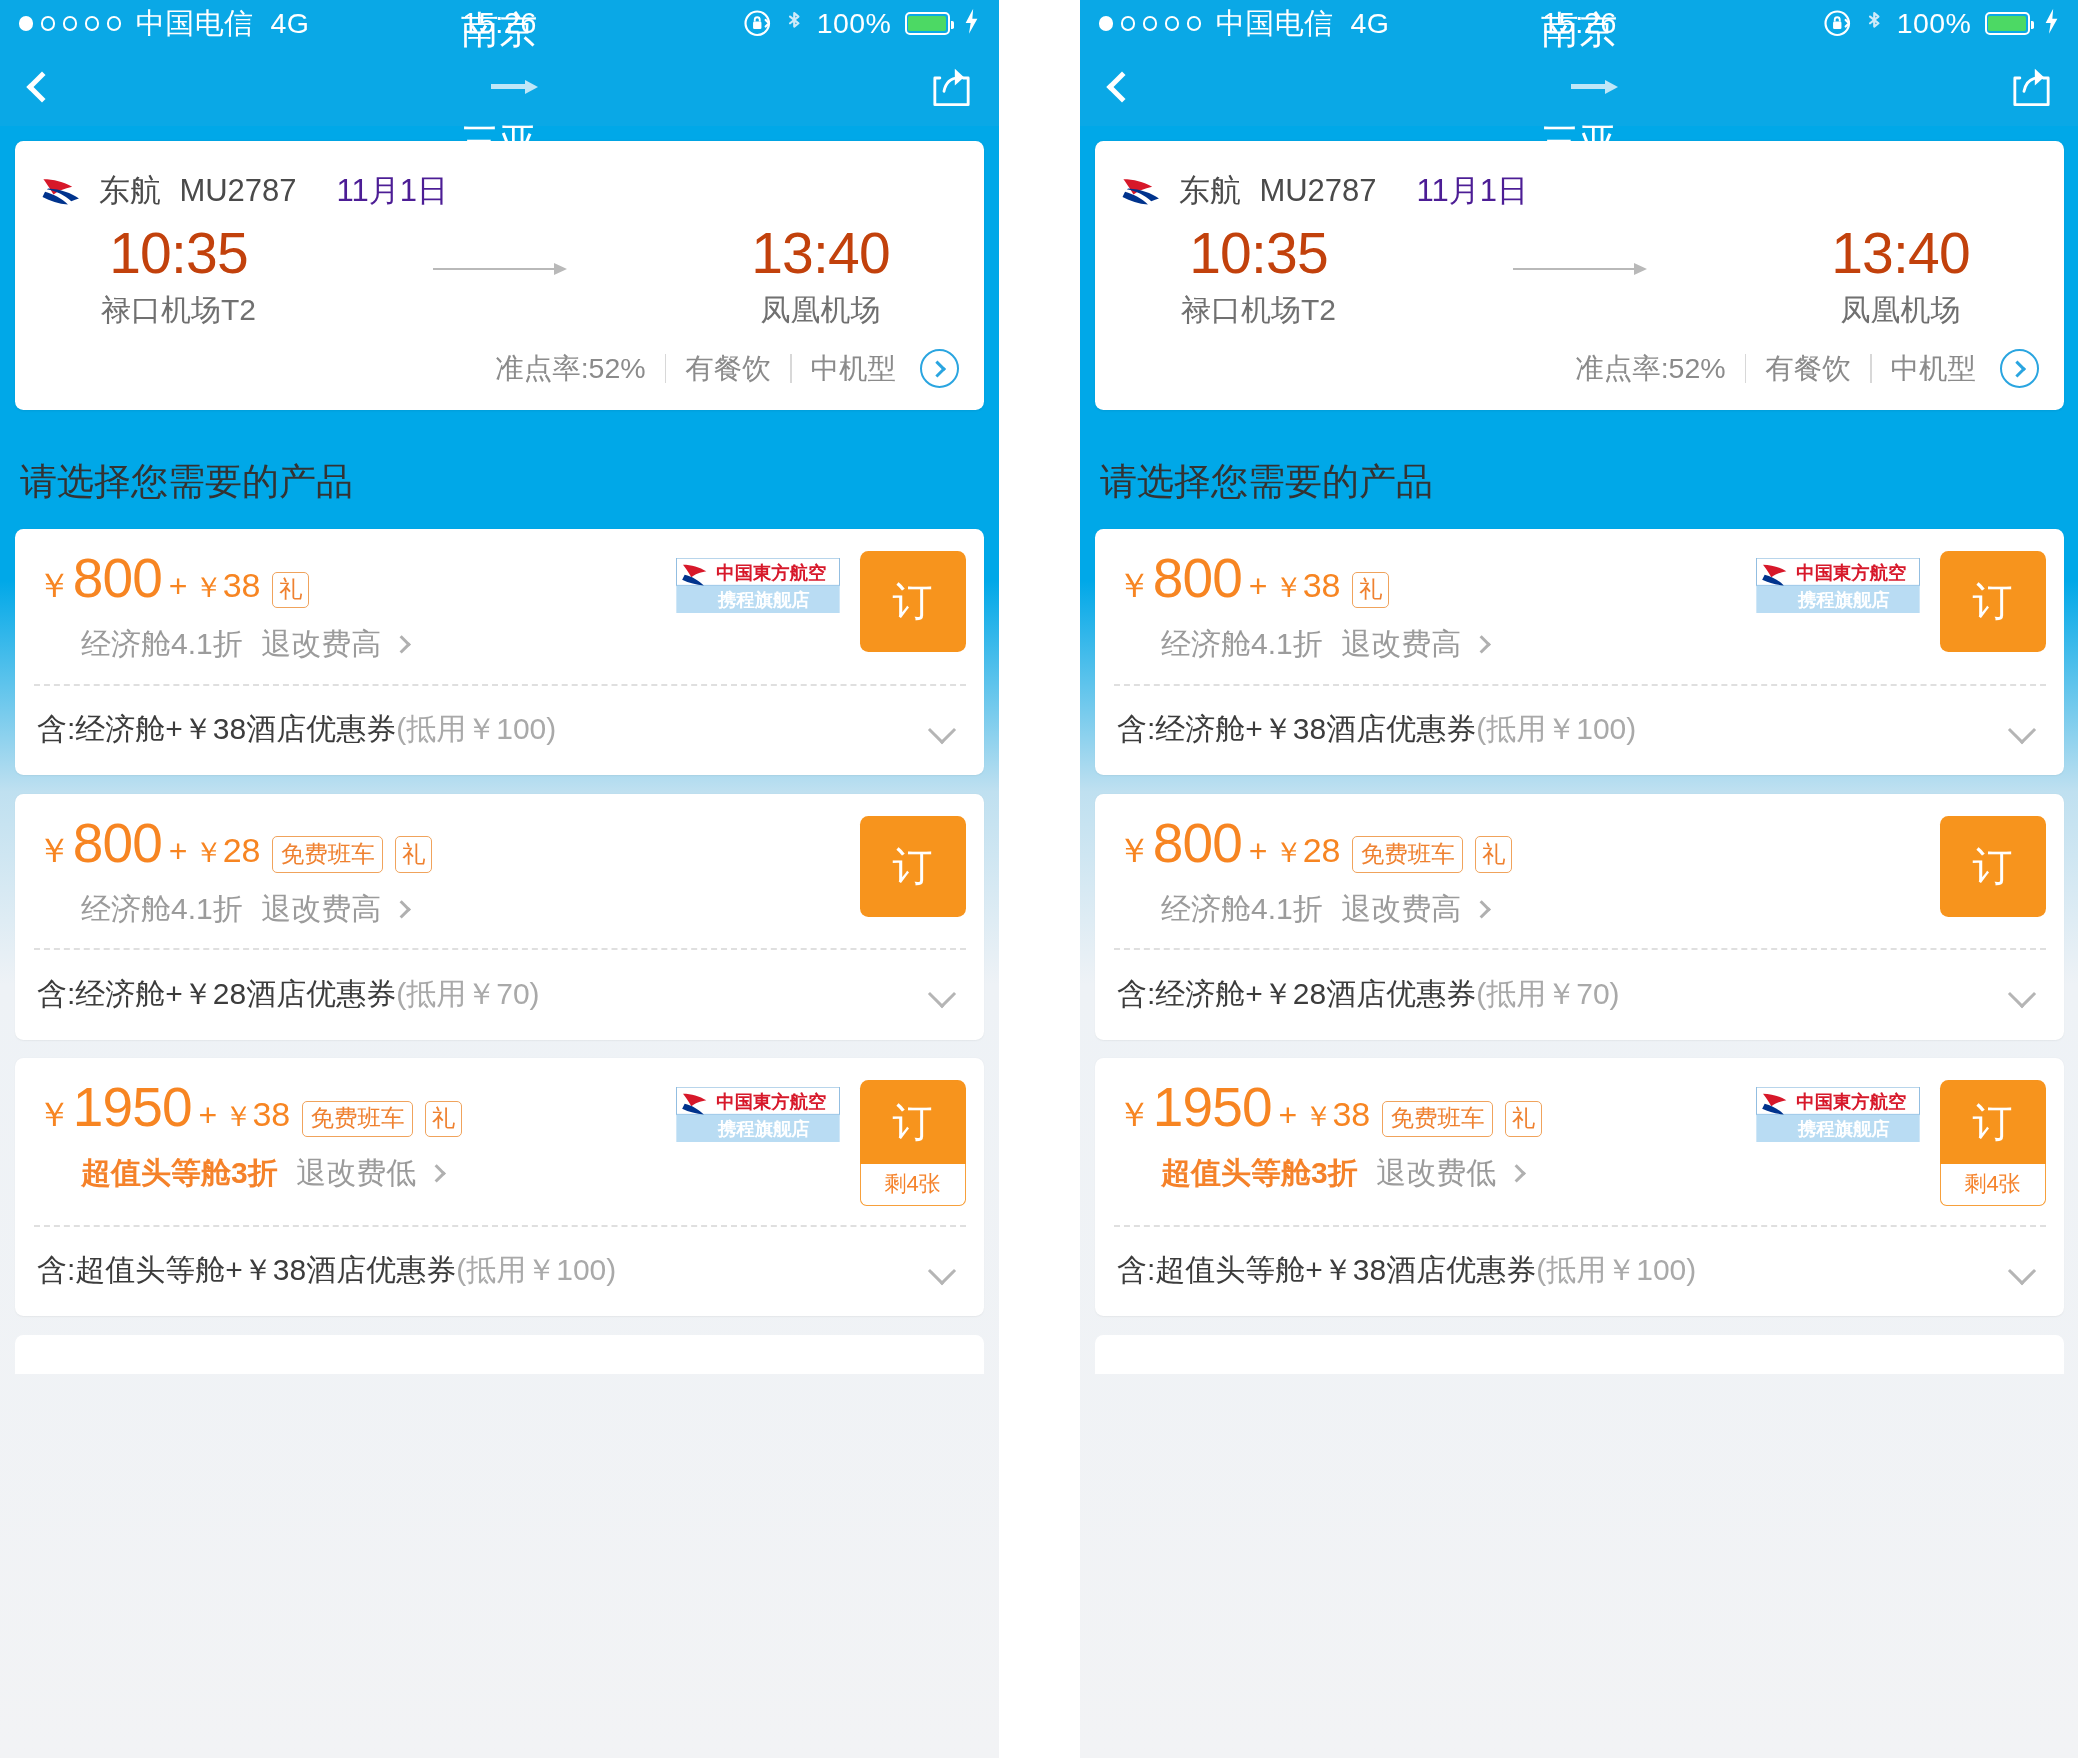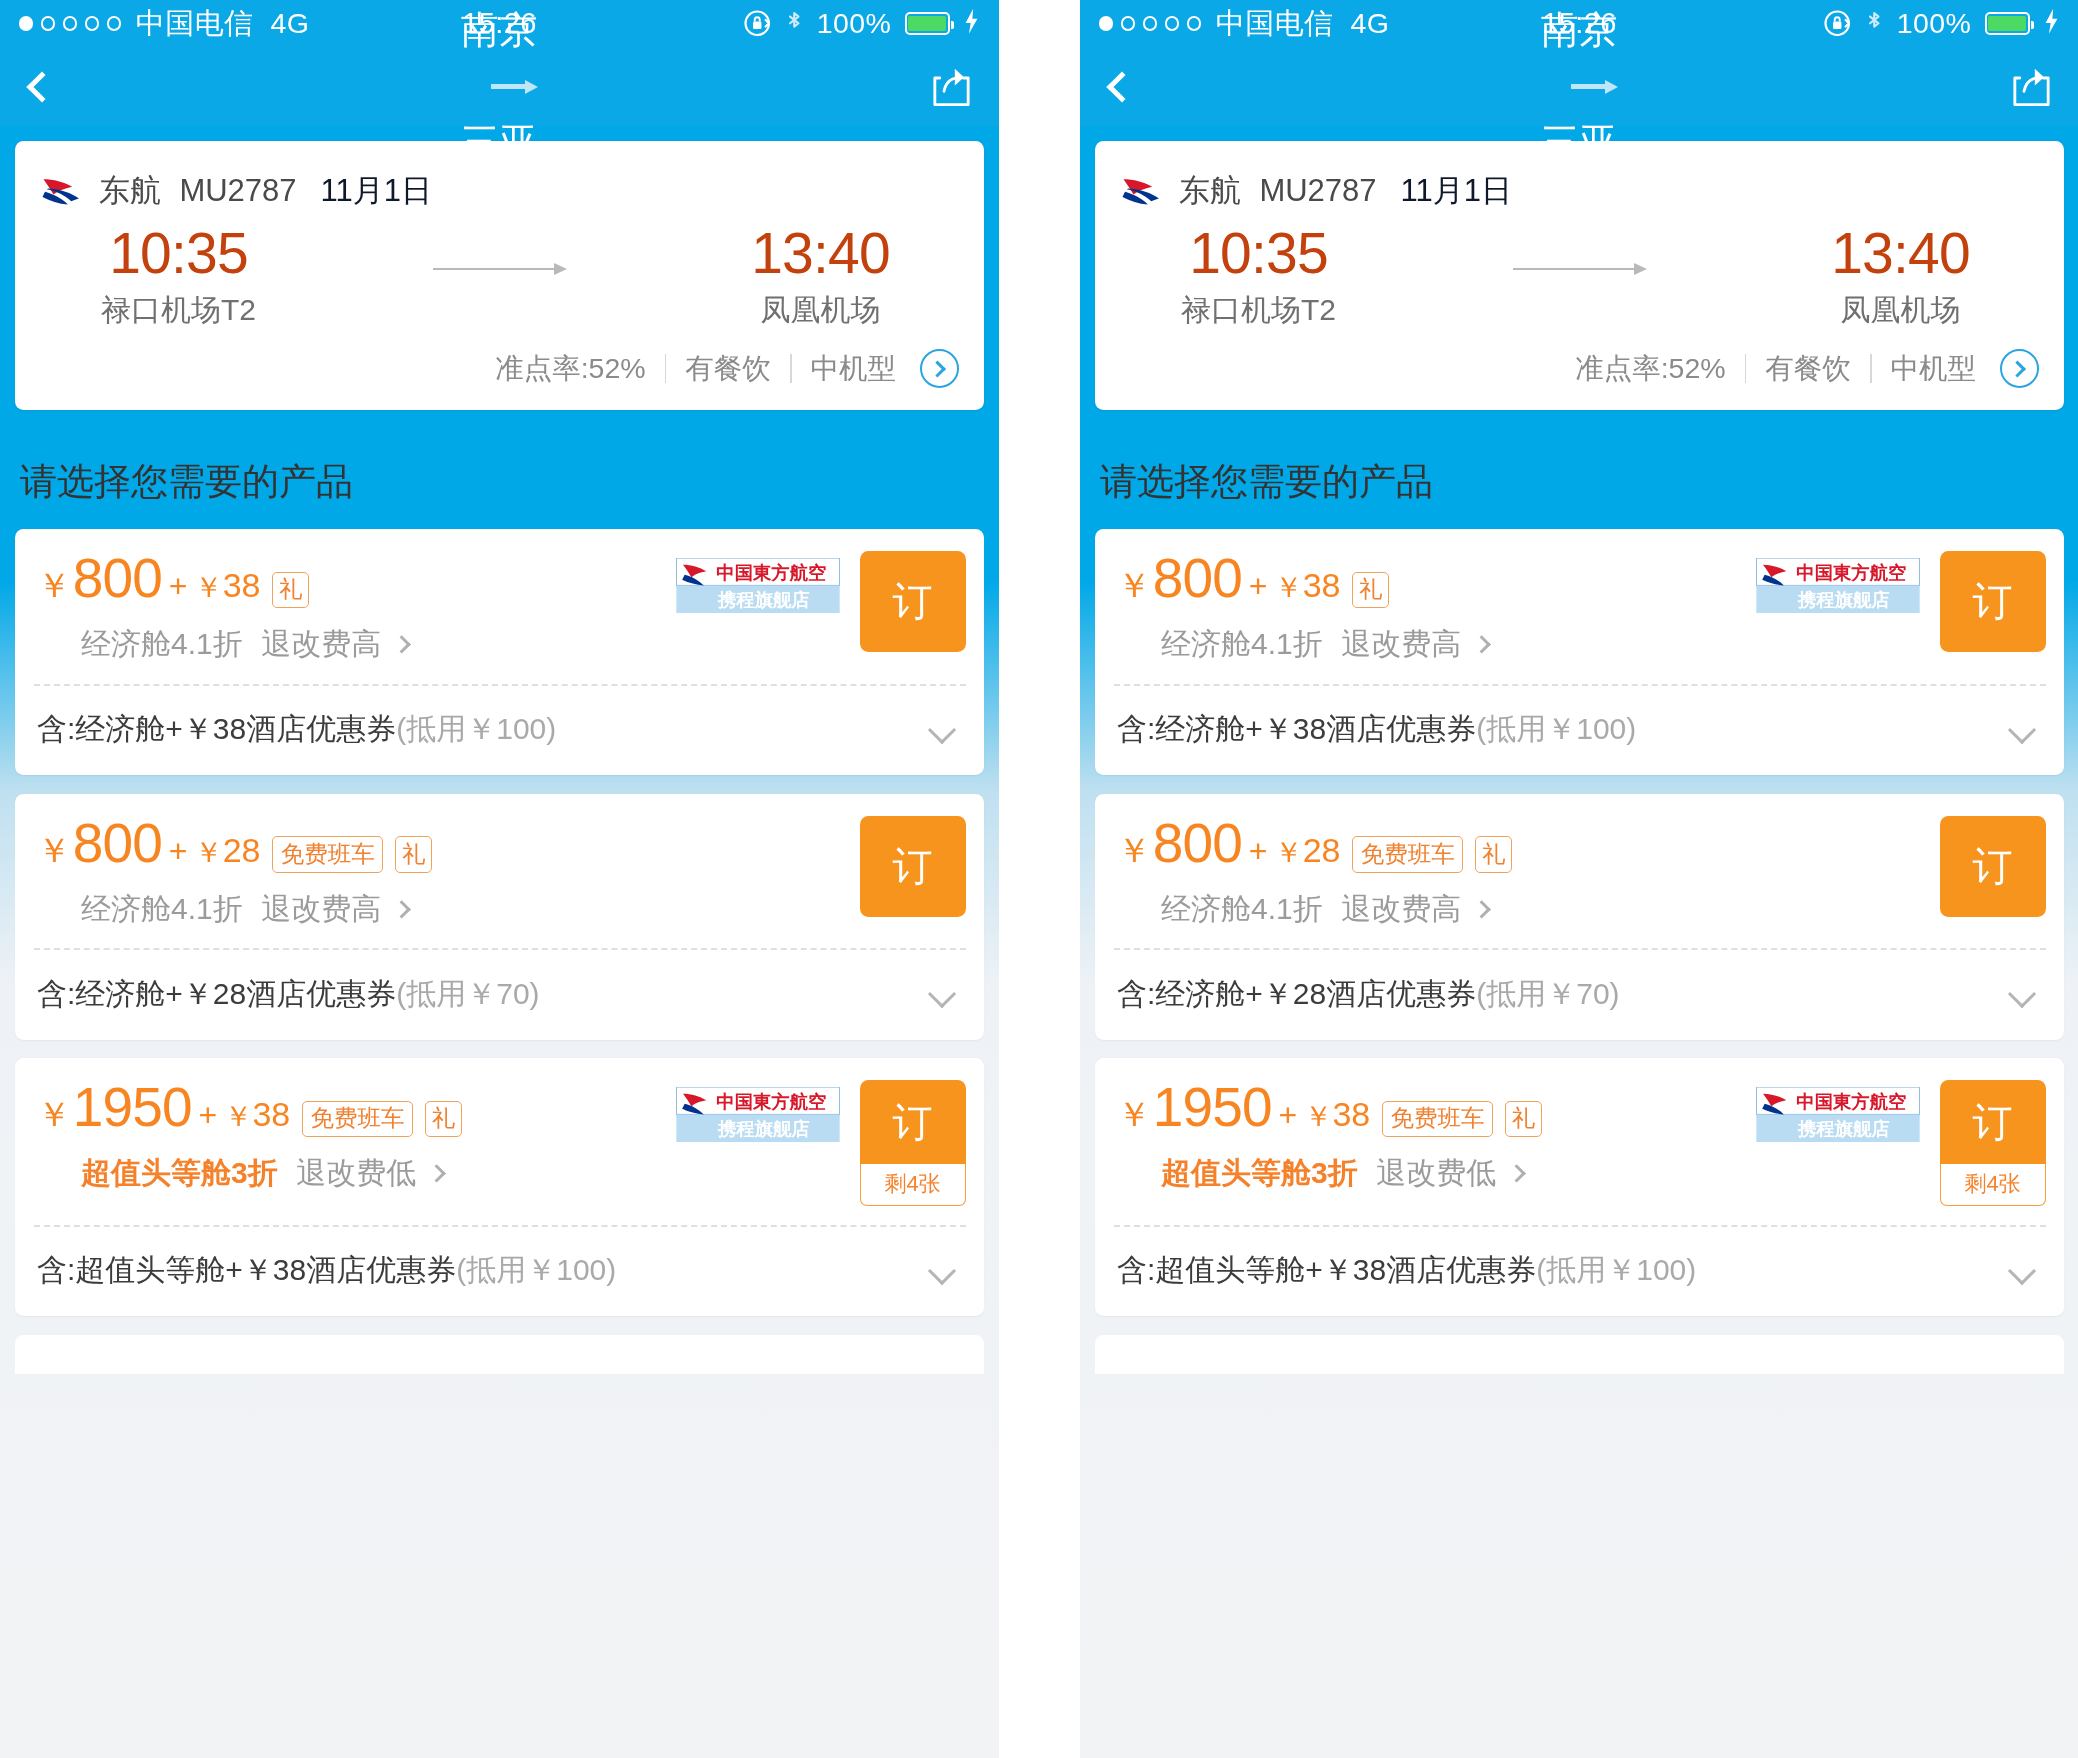--- a/index.html
+++ b/index.html
@@ -57,21 +57,21 @@
 
   
   .flight-card {
     margin: 15px 15px 0 15px; background: #fff; border-radius: 8.4px;
     padding: 28.5px 25px 22px 25px; box-shadow: 0 0.8px 2.5px rgba(0,0,0,.07);
   }
   .fc-head { display: flex; align-items: center; gap: 15px; font-size: 31px; color: #4a4a4a; }
   .mu-logo { width: 44px; height: 34px; flex:0 0 44px; }
   .fc-head .airline { color:#4a4a4a; }
   .fc-head .flightno { color:#4a4a4a; margin-left: 3.4px; }
-  .fc-head .fdate { color:#0f172a; margin-left: 9px; }
+  .fc-head .fdate { color:#4c1d95; margin-left: 25px; }
 
   .fc-times { display: flex; align-items: flex-start; margin-top: 11.7px; }
   .fc-col { width: 277px; text-align: center; }
   .fc-col.dep { text-align: center; }
   .fc-time { font-size: 57px; color: #c2410c; font-weight: 400; line-height: 1.08; letter-spacing: -0.8px; }
   .fc-apt { font-size: 30px; color: #707070; margin-top: 5px; }
   .fc-mid { flex: 1; display: flex; align-items: center; justify-content: center; padding-top: 40px; }
   .long-arrow { position: relative; width: 134px; height: 11.7px; display:flex; align-items:center; }
   .long-arrow i { display:block; width: 124px; height: 2.5px; background: #b9b9b9; }
   .long-arrow b { position:absolute; right:0; width:0; height:0; border-left: 13.4px solid #b9b9b9;

